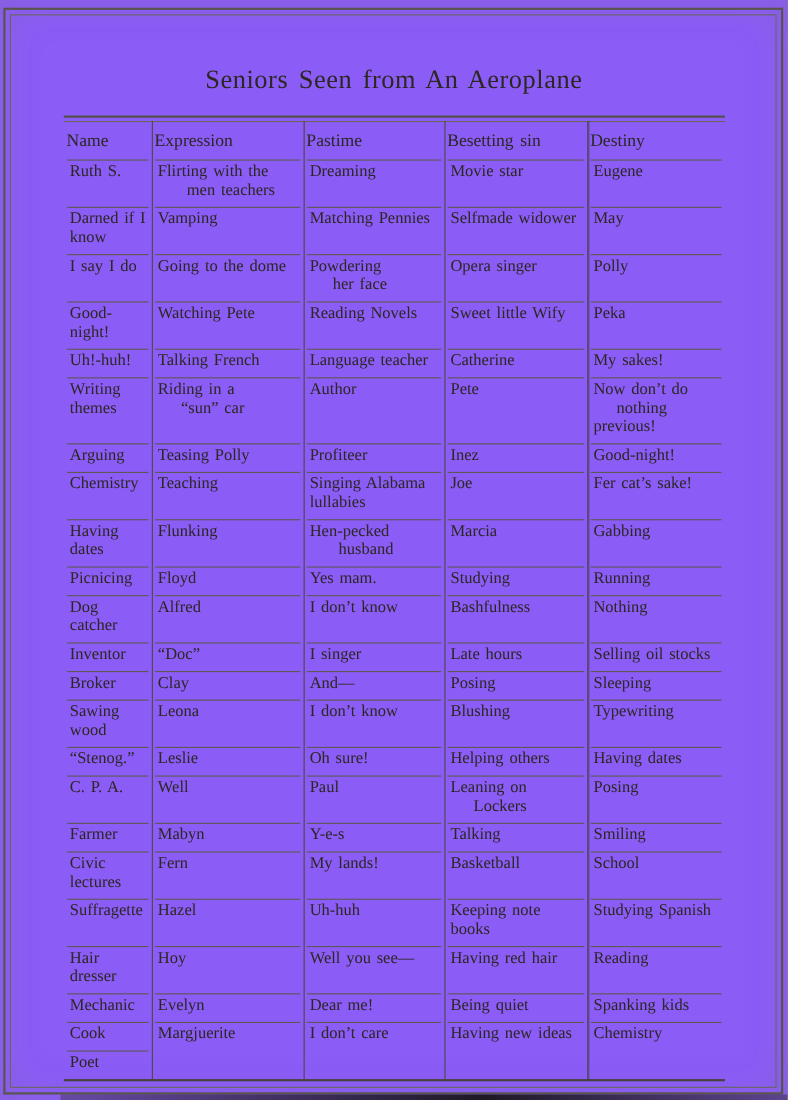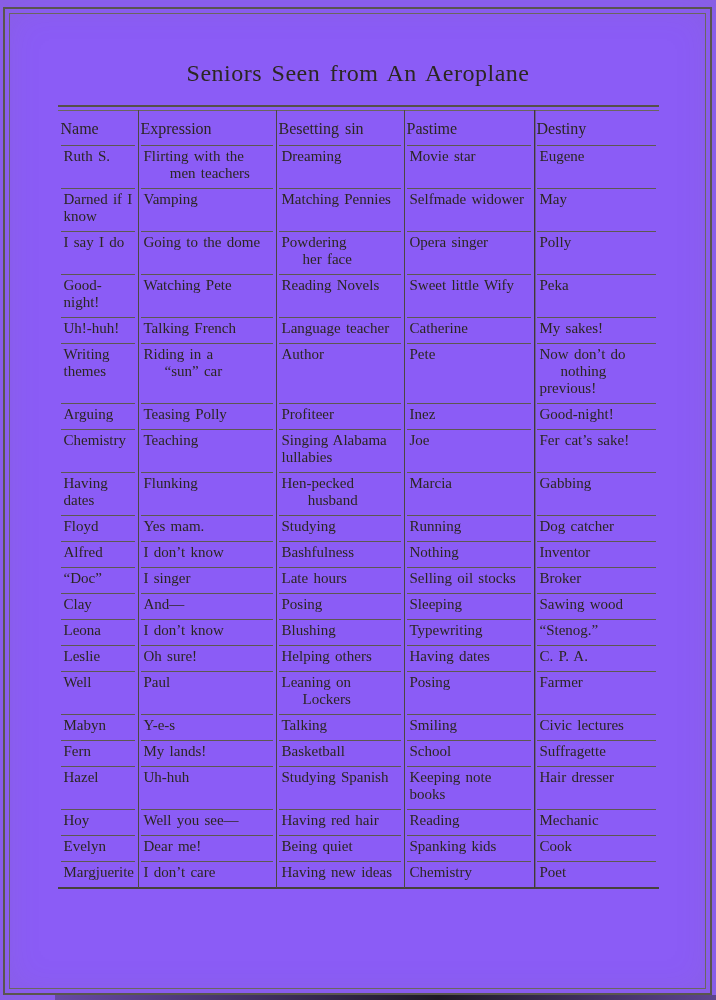--- a/index.html
+++ b/index.html
@@ -60,22 +60,22 @@
 
   <div class="content">
     <h1 class="title">Seniors Seen from An Aeroplane</h1>
 
     <div class="table-wrap">
       <div class="rule-top"></div>
 
       <div class="grid">
         <div class="hcell">Name</div>
         <div class="hcell">Expression</div>
+        <div class="hcell">Pastime</div>
         <div class="hcell">Besetting sin</div>
-        <div class="hcell">Pastime</div>
         <div class="hcell">Destiny</div>
 
   <div class="cell">Ruth S.</div>
   <div class="cell">Flirting with the
      men teachers</div>
   <div class="cell">Dreaming</div>
   <div class="cell">Movie star</div>
 
   <div class="cell">Eugene</div>
   <div class="cell">Darned if I know</div>
@@ -124,20 +124,21 @@
 
   <div class="cell">Joe</div>
   <div class="cell">Fer cat’s sake!</div>
   <div class="cell">Having dates</div>
   <div class="cell">Flunking</div>
   <div class="cell">Hen-pecked
      husband</div>
 
   <div class="cell">Marcia</div>
   <div class="cell">Gabbing</div>
+  <div class="cell">Picnicing</div>
 
   <div class="cell">Floyd</div>
   <div class="cell">Yes mam.</div>
   <div class="cell">Studying</div>
   <div class="cell">Running</div>
   <div class="cell">Dog catcher</div>
 
   <div class="cell">Alfred</div>
   <div class="cell">I don’t know</div>
   <div class="cell">Bashfulness</div>
@@ -182,23 +183,23 @@
   <div class="cell">Civic lectures</div>
 
   <div class="cell">Fern</div>
   <div class="cell">My lands!</div>
   <div class="cell">Basketball</div>
   <div class="cell">School</div>
   <div class="cell">Suffragette</div>
 
   <div class="cell">Hazel</div>
   <div class="cell">Uh-huh</div>
-  <div class="cell">Studying Spanish</div>
   <div class="cell">Keeping note
 books</div>
+  <div class="cell">Studying Spanish</div>
   <div class="cell">Hair dresser</div>
 
   <div class="cell">Hoy</div>
   <div class="cell">Well you see—</div>
   <div class="cell">Having red hair</div>
   <div class="cell">Reading</div>
   <div class="cell">Mechanic</div>
 
   <div class="cell">Evelyn</div>
   <div class="cell">Dear me!</div>

